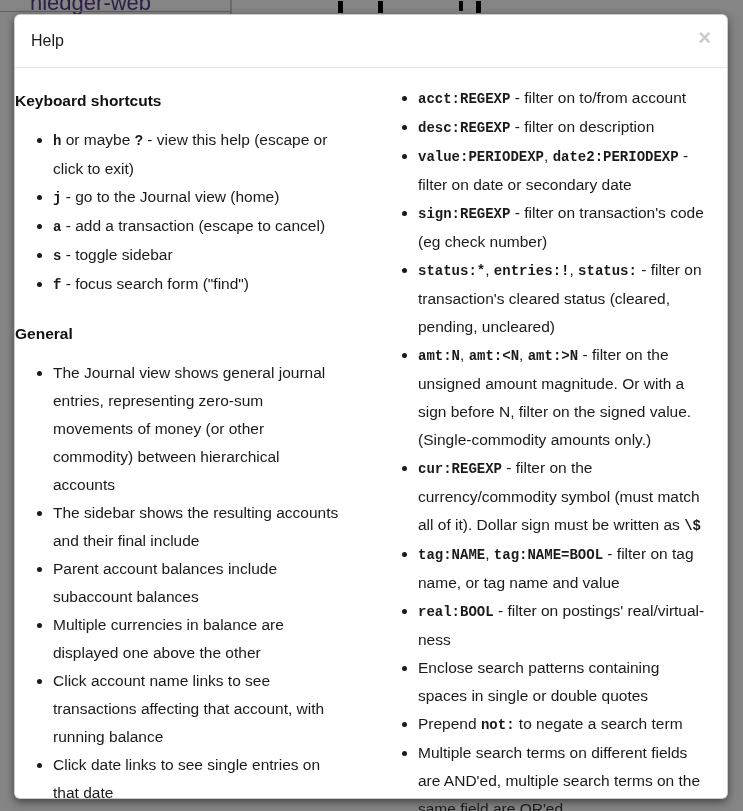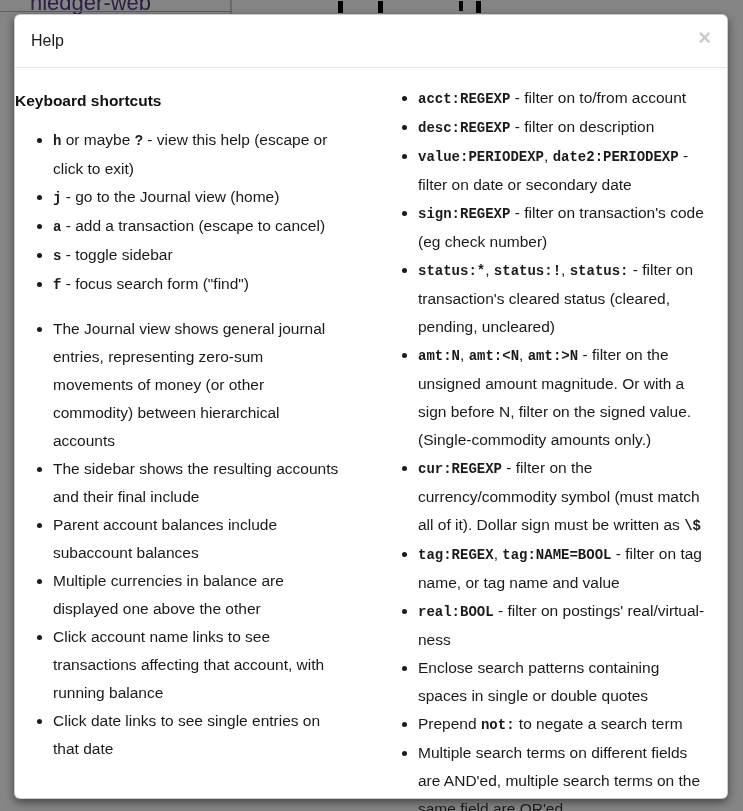--- a/index.html
+++ b/index.html
@@ -74,39 +74,40 @@
   <div class="modal-body">
     <div class="col col-left">
         <h4 class="section-heading">Keyboard shortcuts</h4>
         <ul class="help-list">
           <li><code>h</code> or maybe <code>?</code> - view this help (escape or click to exit)</li>
           <li><code>j</code> - go to the Journal view (home)</li>
           <li><code>a</code> - add a transaction (escape to cancel)</li>
           <li><code>s</code> - toggle sidebar</li>
           <li><code>f</code> - focus search form ("find")</li>
         </ul>
+        <h4 class="section-heading">General</h4>
         <ul class="help-list">
           <li>The Journal view shows general journal entries, representing zero-sum movements of money (or other commodity) between hierarchical accounts</li>
           <li>The sidebar shows the resulting accounts and their final include</li>
           <li>Parent account balances include subaccount balances</li>
           <li>Multiple currencies in balance are displayed one above the other</li>
           <li>Click account name links to see transactions affecting that account, with running balance</li>
           <li>Click date links to see single entries on that date</li>
         </ul>
       </div>
     <div class="col col-right">
         <ul class="help-list">
           <li><code>acct:REGEXP</code> - filter on to/from account</li>
           <li><code>desc:REGEXP</code> - filter on description</li>
           <li><code>value:PERIODEXP</code>, <code>date2:PERIODEXP</code> - filter on date or secondary date</li>
           <li><code>sign:REGEXP</code> - filter on transaction's code (eg check number)</li>
-          <li><code>status:*</code>, <code>status:!</code>, <code>status:</code> - filter on transaction's cleared status (cleared, pending, uncleared)</li>
+          <li><code>status:*</code>, <code>entries:!</code>, <code>status:</code> - filter on transaction's cleared status (cleared, pending, uncleared)</li>
           <li><code>amt:N</code>, <code>amt:&lt;N</code>, <code>amt:&gt;N</code> - filter on the unsigned amount magnitude. Or with a sign before N, filter on the signed value. (Single-commodity amounts only.)</li>
           <li><code>cur:REGEXP</code> - filter on the currency/commodity symbol (must match all of it). Dollar sign must be written as <code>\$</code></li>
-          <li><code>tag:REGEX</code>, <code>tag:NAME=BOOL</code> - filter on tag name, or tag name and value</li>
+          <li><code>tag:NAME</code>, <code>tag:NAME=BOOL</code> - filter on tag name, or tag name and value</li>
           <li><code>real:BOOL</code> - filter on postings' real/virtual-ness</li>
           <li>Enclose search patterns containing spaces in single or double quotes</li>
           <li>Prepend <code>not:</code> to negate a search term</li>
           <li>Multiple search terms on different fields are AND'ed, multiple search terms on the same field are OR'ed</li>
           <li>These search terms also work with command-line hledger</li>
         </ul>
       </div>
   </div>
 </div>
 

